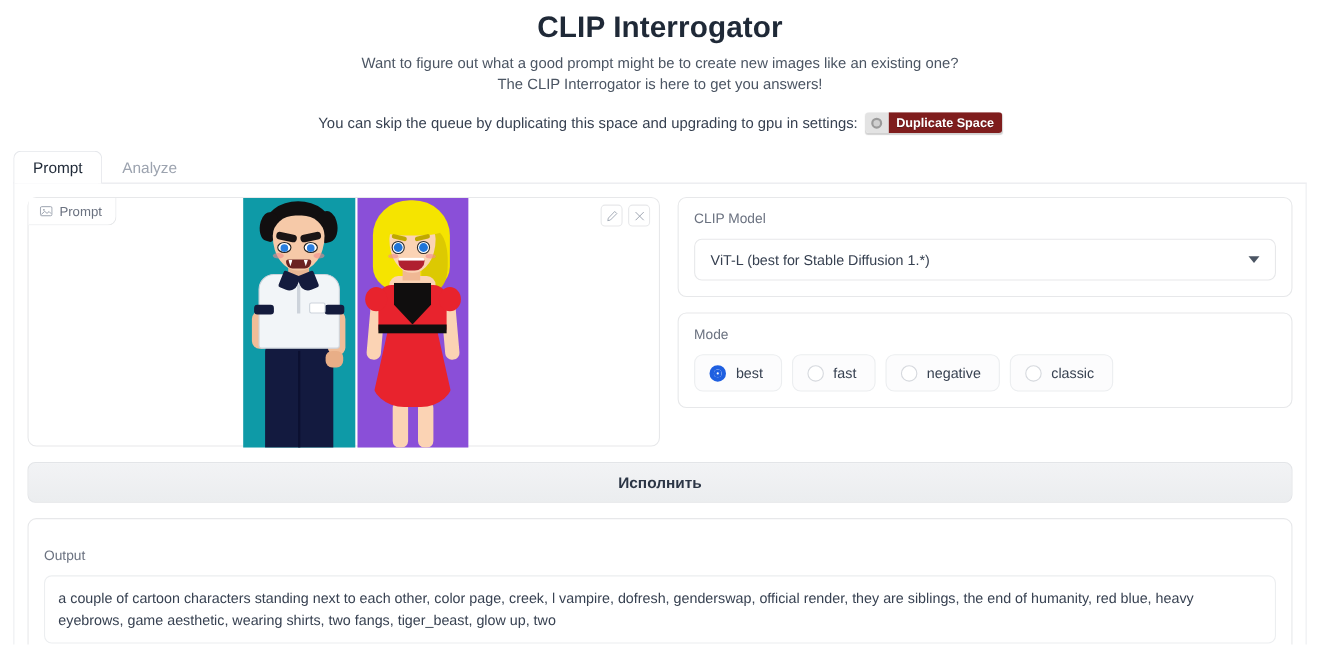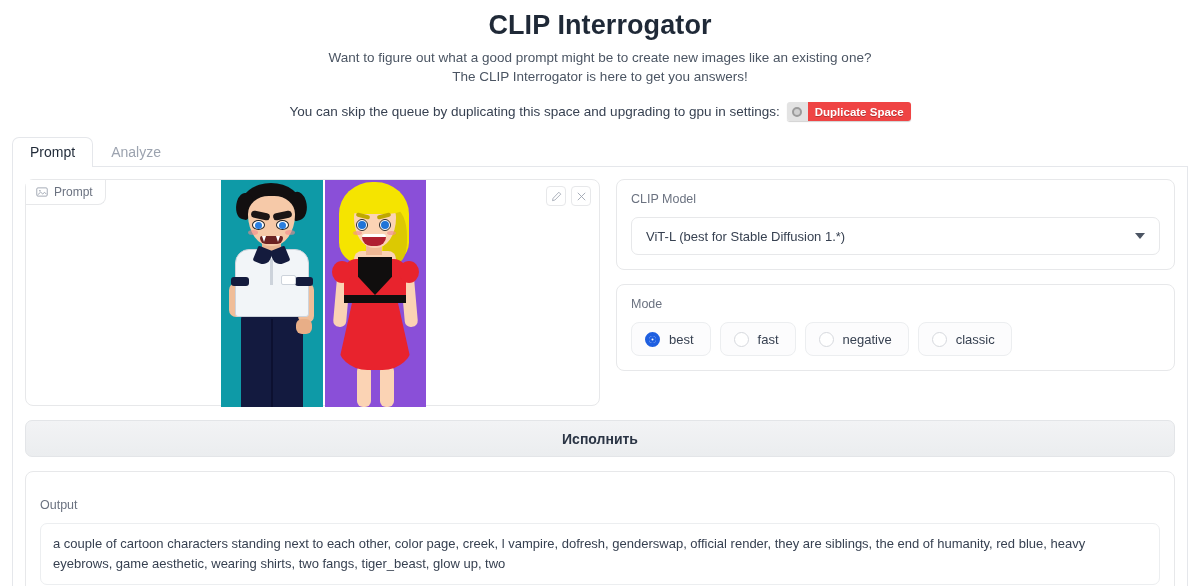--- a/index.html
+++ b/index.html
@@ -48,21 +48,21 @@
     background: #e3e3e3;
     display: flex; align-items: center; justify-content: center;
     width: 21px;
   }
   .dup-badge .ic .circ {
     width: 10px; height: 10px; border-radius: 50%;
     border: 2px solid #9b9b9b;
     background: #d0d0d0;
   }
   .dup-badge .lbl {
-    background: #ef4444;
+    background: #7f1d1d;
     color: #fff;
     font-size: 11.5px;
     font-weight: 700;
     padding: 0 7px;
     display: flex; align-items: center;
     white-space: nowrap;
     text-shadow: 0 1px 0 rgba(0,0,0,.25);
   }
 
   

